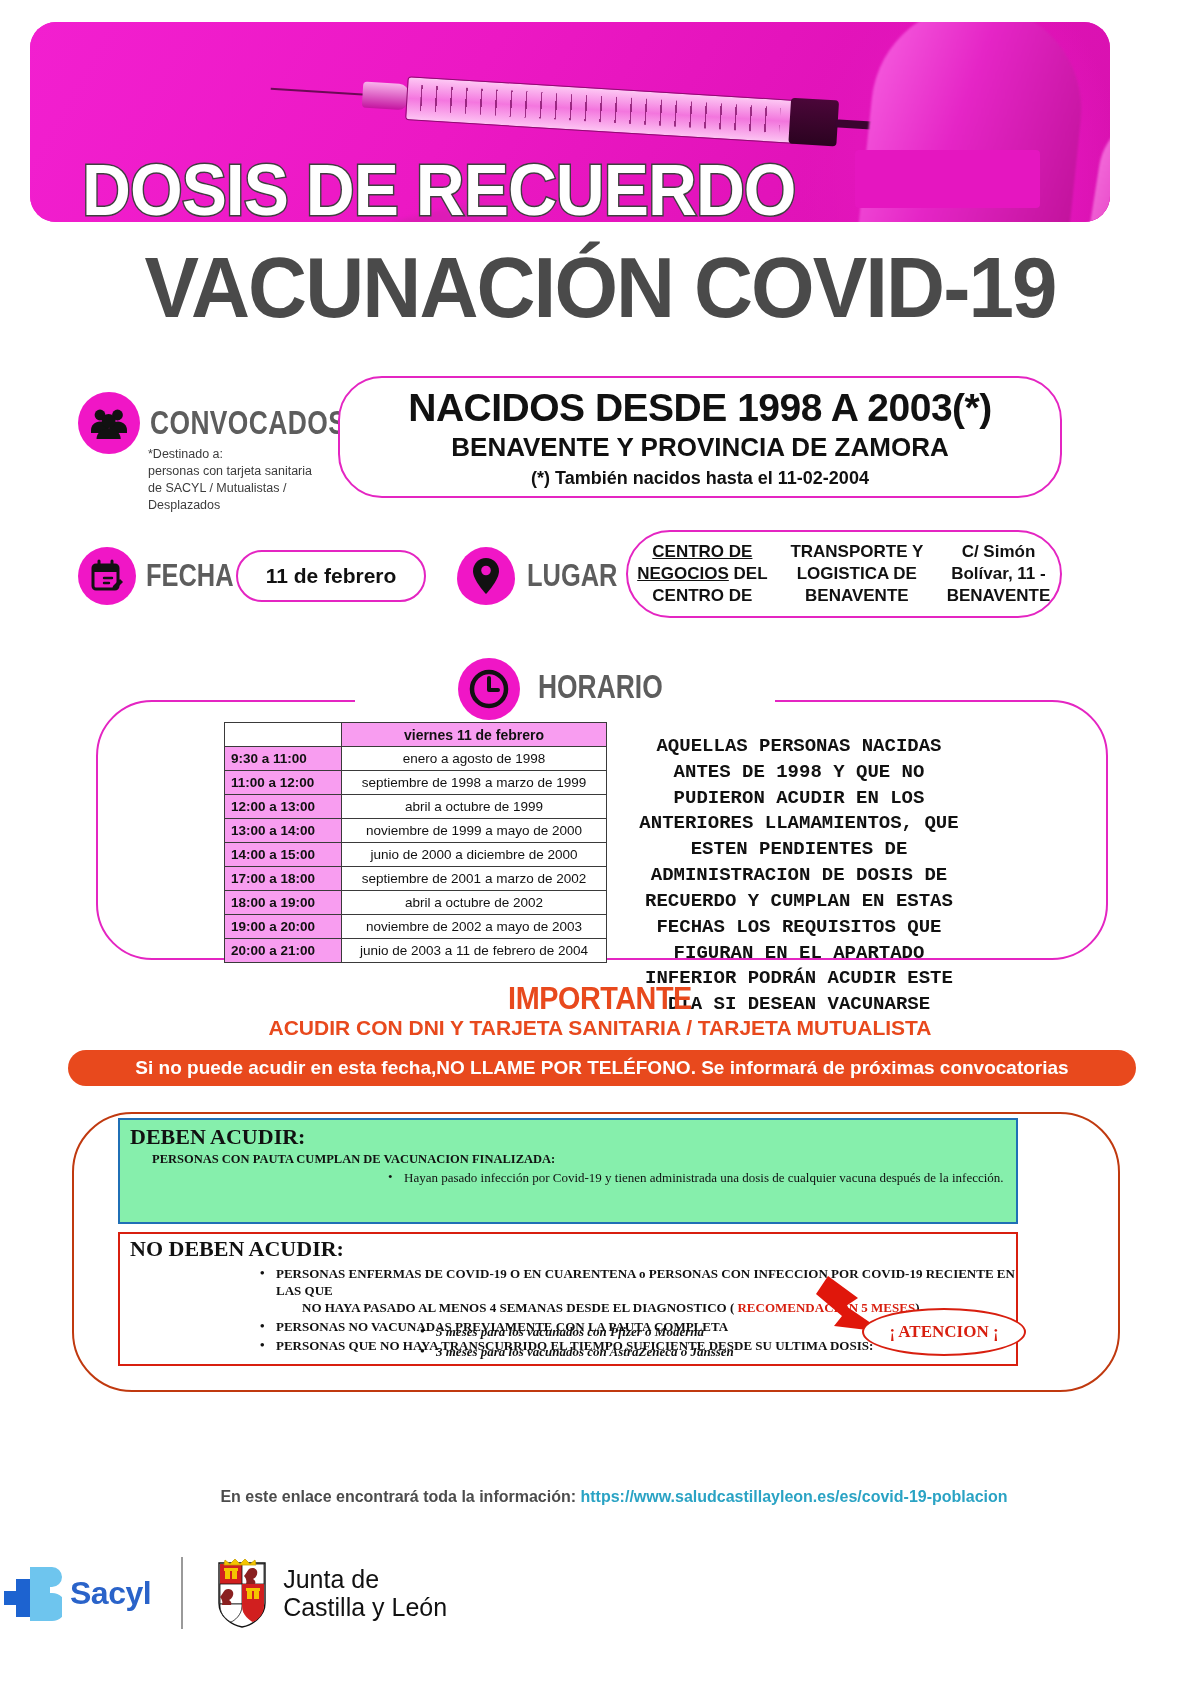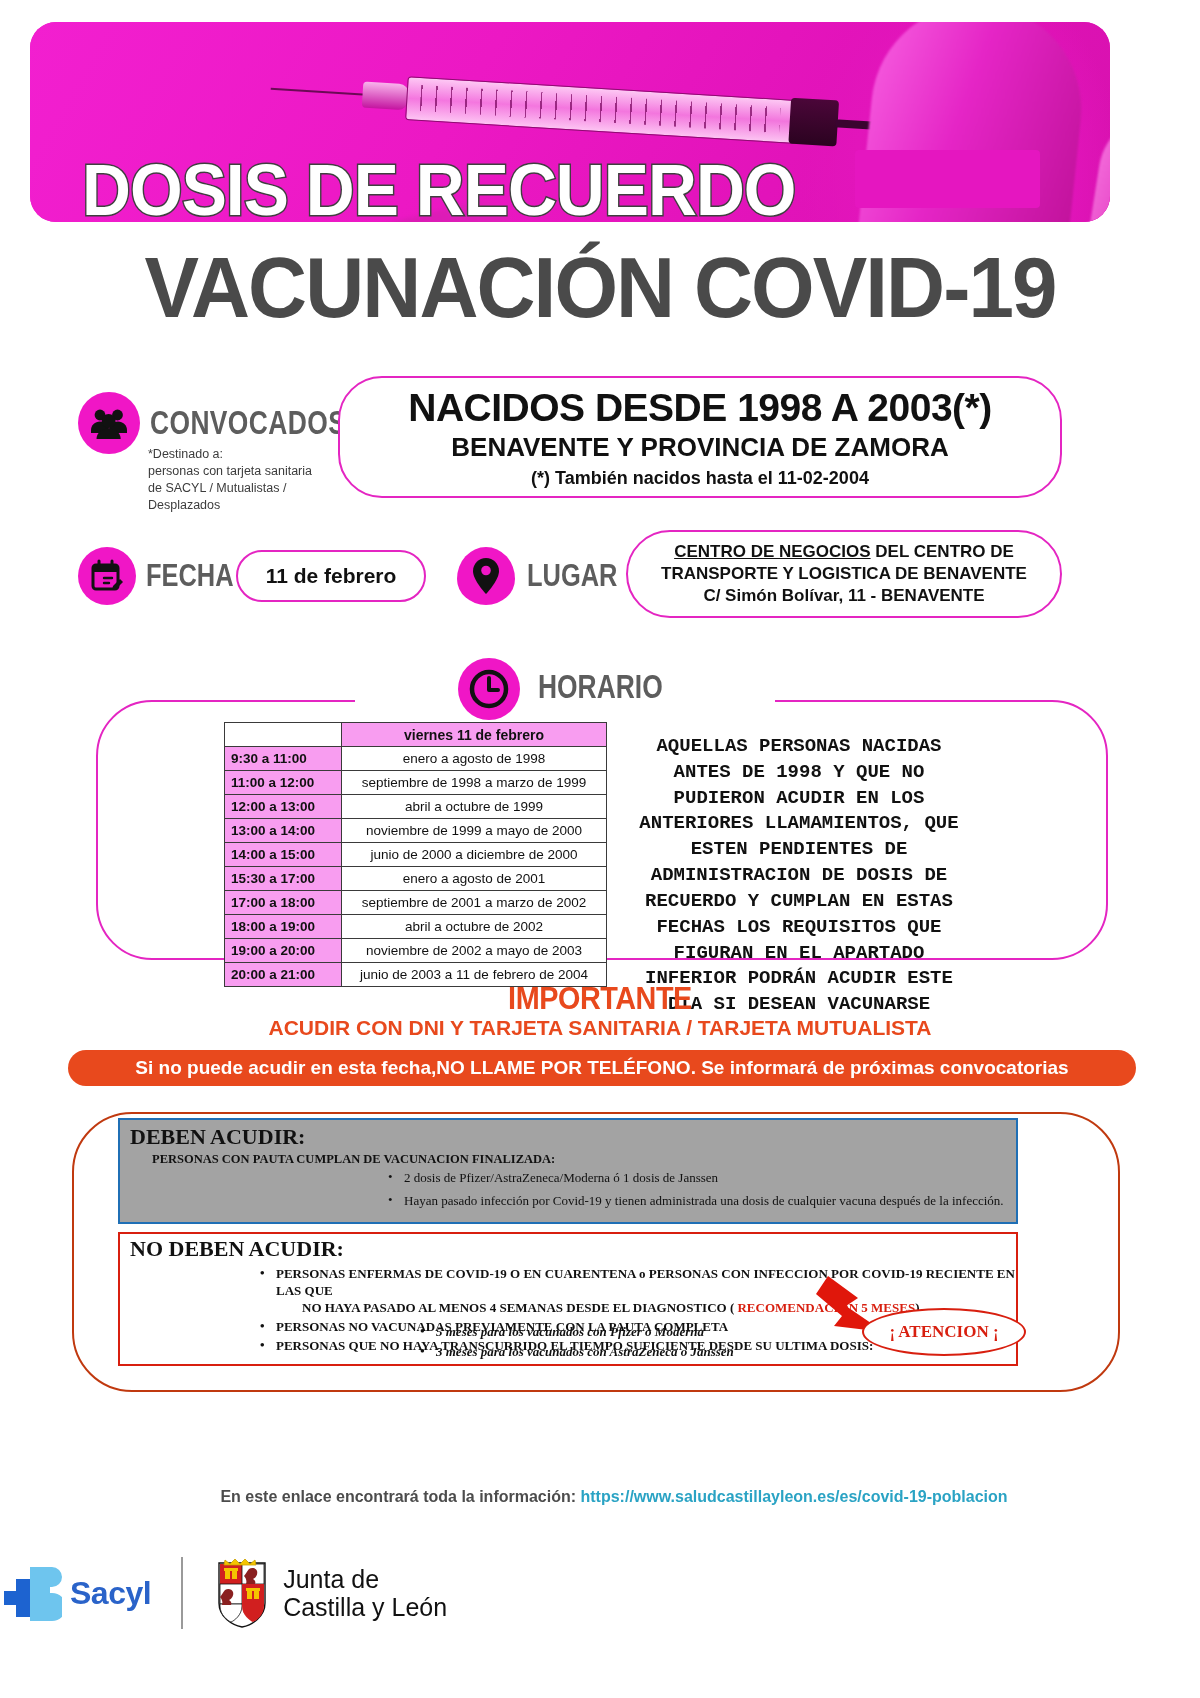--- a/index.html
+++ b/index.html
@@ -127,21 +127,21 @@
     display:flex;align-items:center;justify-content:center;
     font-size:21px;font-weight:bold;color:#111;
   }
   .lugar-ic{left:457px;top:547px;width:58px;height:58px;border-radius:50% 50% 50% 50%/55% 55% 45% 45%;}
   .lugar-label{
     position:absolute;left:527px;top:558px;font-size:31px;font-weight:bold;color:#5d5d5d;
     transform:scaleX(.82);transform-origin:left top;
   }
   .lugar-box{
     position:absolute;left:626px;top:530px;width:436px;height:88px;
-    display:flex;flex-direction:column;align-items:center;justify-content:center;
+    display:flex;flex-direction:row;align-items:center;justify-content:center;
     text-align:center;line-height:1.28;
   }
   .lugar-box span{font-size:17px;font-weight:bold;color:#111;}
   .lugar-red{color:#d61a12;text-decoration:underline;}
 
   
   .horario-shell{
     position:absolute;left:96px;top:700px;width:1012px;height:260px;
     border:2.5px solid #e425c2;border-radius:56px;background:#fff;box-sizing:border-box;
   }
@@ -193,21 +193,21 @@
   }
   .banner b{font-weight:bold;}
 
   
   .acudir-oval{
     position:absolute;left:72px;top:1112px;width:1048px;height:280px;
     border:2.2px solid #c0390f;border-radius:60px;background:#fff;box-sizing:border-box;
   }
   .box-deben{
     position:absolute;left:118px;top:1118px;width:900px;height:106px;
-    border:2.2px solid #1f6fb5;background:#a3a3a3;box-sizing:border-box;
+    border:2.2px solid #1f6fb5;background:#86efac;box-sizing:border-box;
     font-family:"Liberation Serif", serif;
   }
   .box-no{
     position:absolute;left:118px;top:1232px;width:900px;height:134px;
     border:2.2px solid #d81f0f;background:#fff;box-sizing:border-box;
     font-family:"Liberation Serif", serif;
   }
   .hdr-deben{
     position:absolute;left:10px;top:4px;font-size:22px;font-weight:bold;color:#111;
     font-family:"Liberation Serif", serif;
@@ -364,24 +364,20 @@
       </tr>
     <tr>
         <td class="t">13:00 a 14:00</td>
         <td class="r">noviembre de 1999 a mayo de 2000</td>
       </tr>
     <tr>
         <td class="t">14:00 a 15:00</td>
         <td class="r">junio de 2000 a diciembre de 2000</td>
       </tr>
     <tr>
-        <td class="t">15:30 a 17:00</td>
-        <td class="r">enero a agosto de 2001</td>
-      </tr>
-    <tr>
         <td class="t">17:00 a 18:00</td>
         <td class="r">septiembre de 2001 a marzo de 2002</td>
       </tr>
     <tr>
         <td class="t">18:00 a 19:00</td>
         <td class="r">abril  a octubre de 2002</td>
       </tr>
     <tr>
         <td class="t">19:00 a 20:00</td>
         <td class="r">noviembre de 2002 a mayo de 2003</td>
@@ -402,21 +398,20 @@
     <b>NO LLAME POR TELÉFONO</b>
     <span>. Se informará de próximas convocatorias</span>
 </div>
 
 <div class="acudir-oval"></div>
 
 <div class="box-deben">
   <div class="hdr-deben">DEBEN ACUDIR:</div>
   <div class="sub-deben">PERSONAS CON PAUTA CUMPLAN DE VACUNACION FINALIZADA:</div>
   <ul class="bl deben-items">
-    <li>2 dosis de Pfizer/AstraZeneca/Moderna ó 1 dosis de Janssen</li>
     <li>Hayan pasado infección por Covid-19 y tienen administrada una dosis de cualquier vacuna después de la infección.</li>
   </ul>
 </div>
 
 <div class="box-no">
   <div class="hdr-no">NO DEBEN ACUDIR:</div>
   <ul class="bl no-items">
     <li>
       <span>PERSONAS ENFERMAS DE COVID-19 O EN CUARENTENA o PERSONAS CON INFECCION POR COVID-19 RECIENTE EN LAS QUE</span>
       <span class="ind"><span>NO HAYA PASADO AL MENOS 4 SEMANAS DESDE EL DIAGNOSTICO ( </span><span class="rec-red">RECOMENDACIÓN 5 MESES</span><span>)</span></span>

